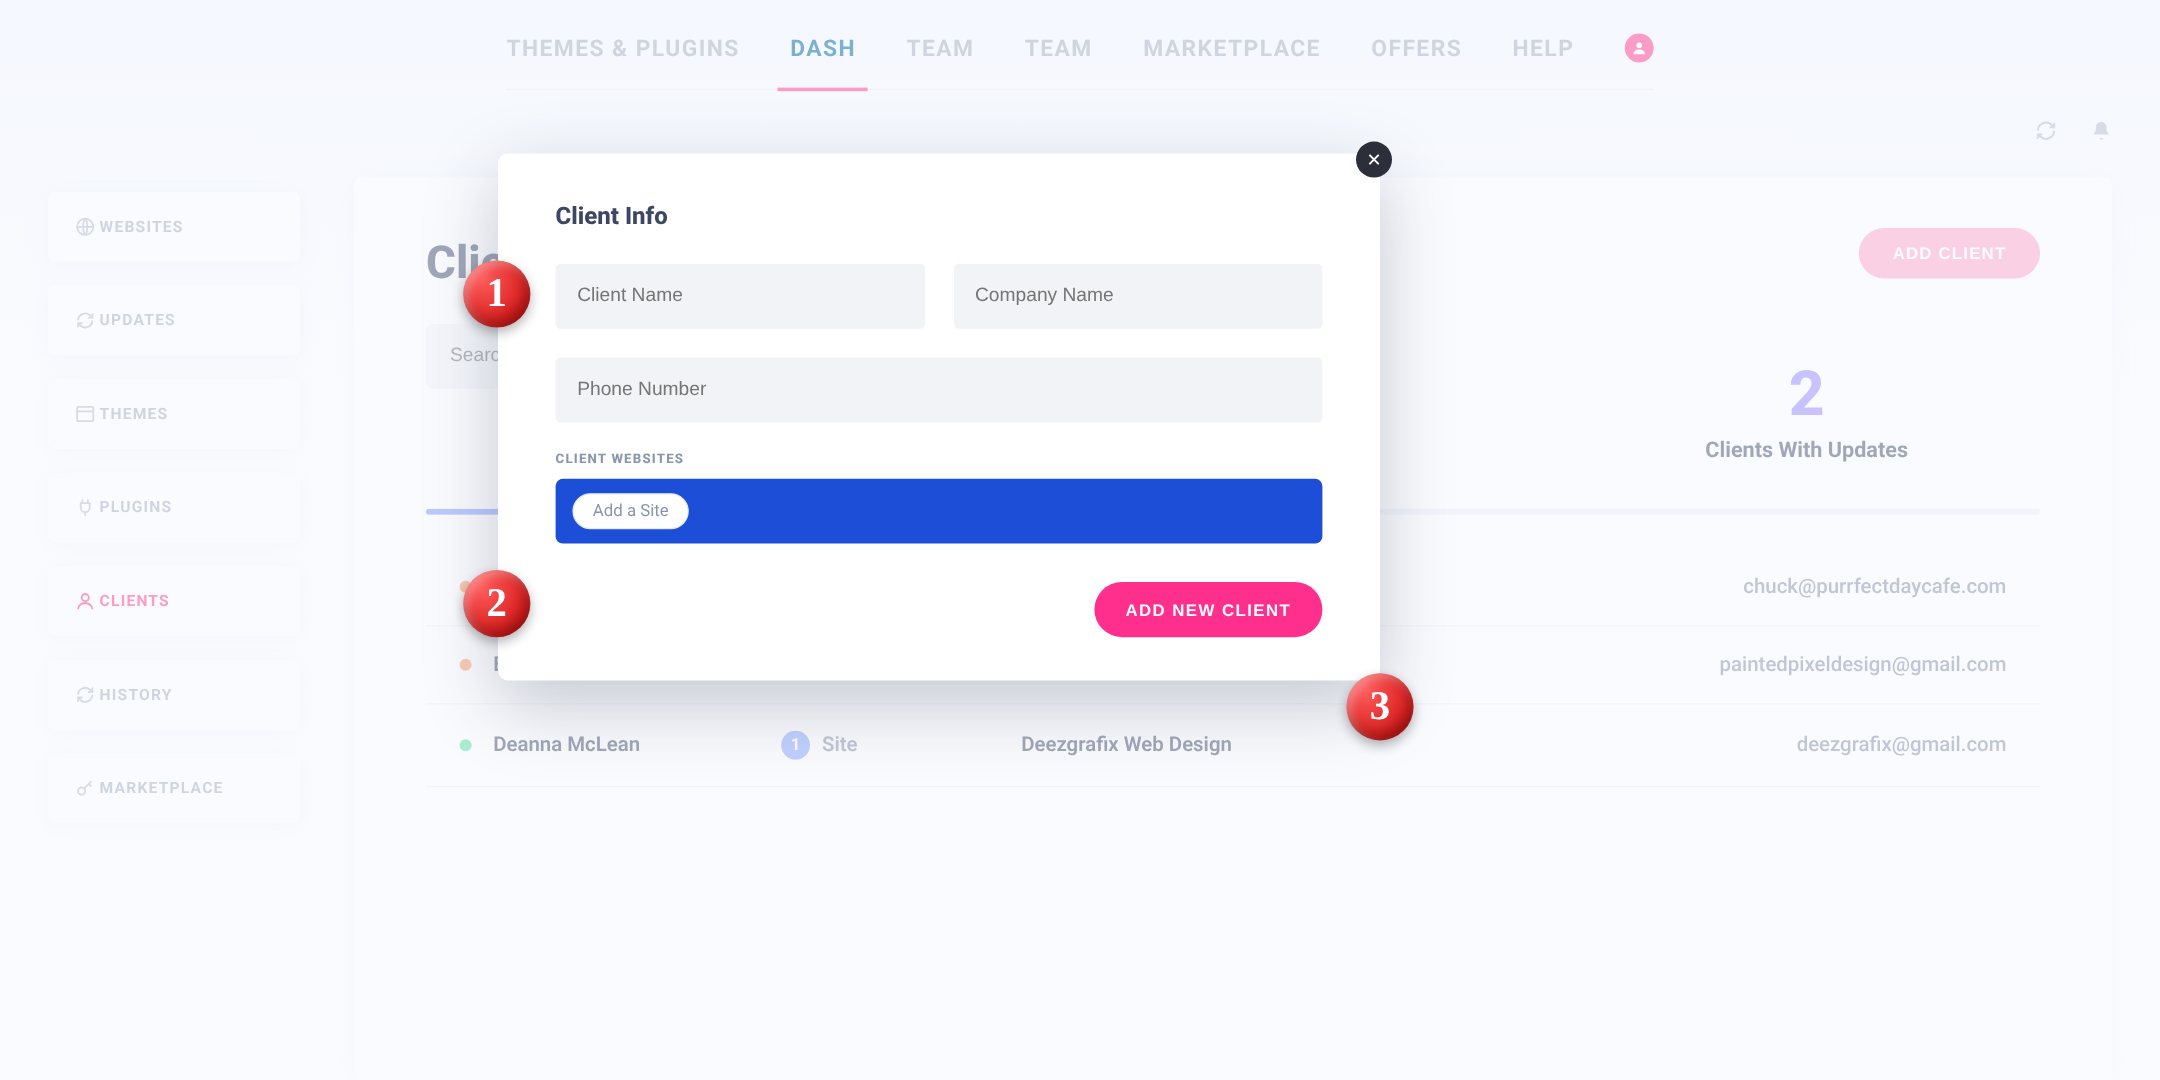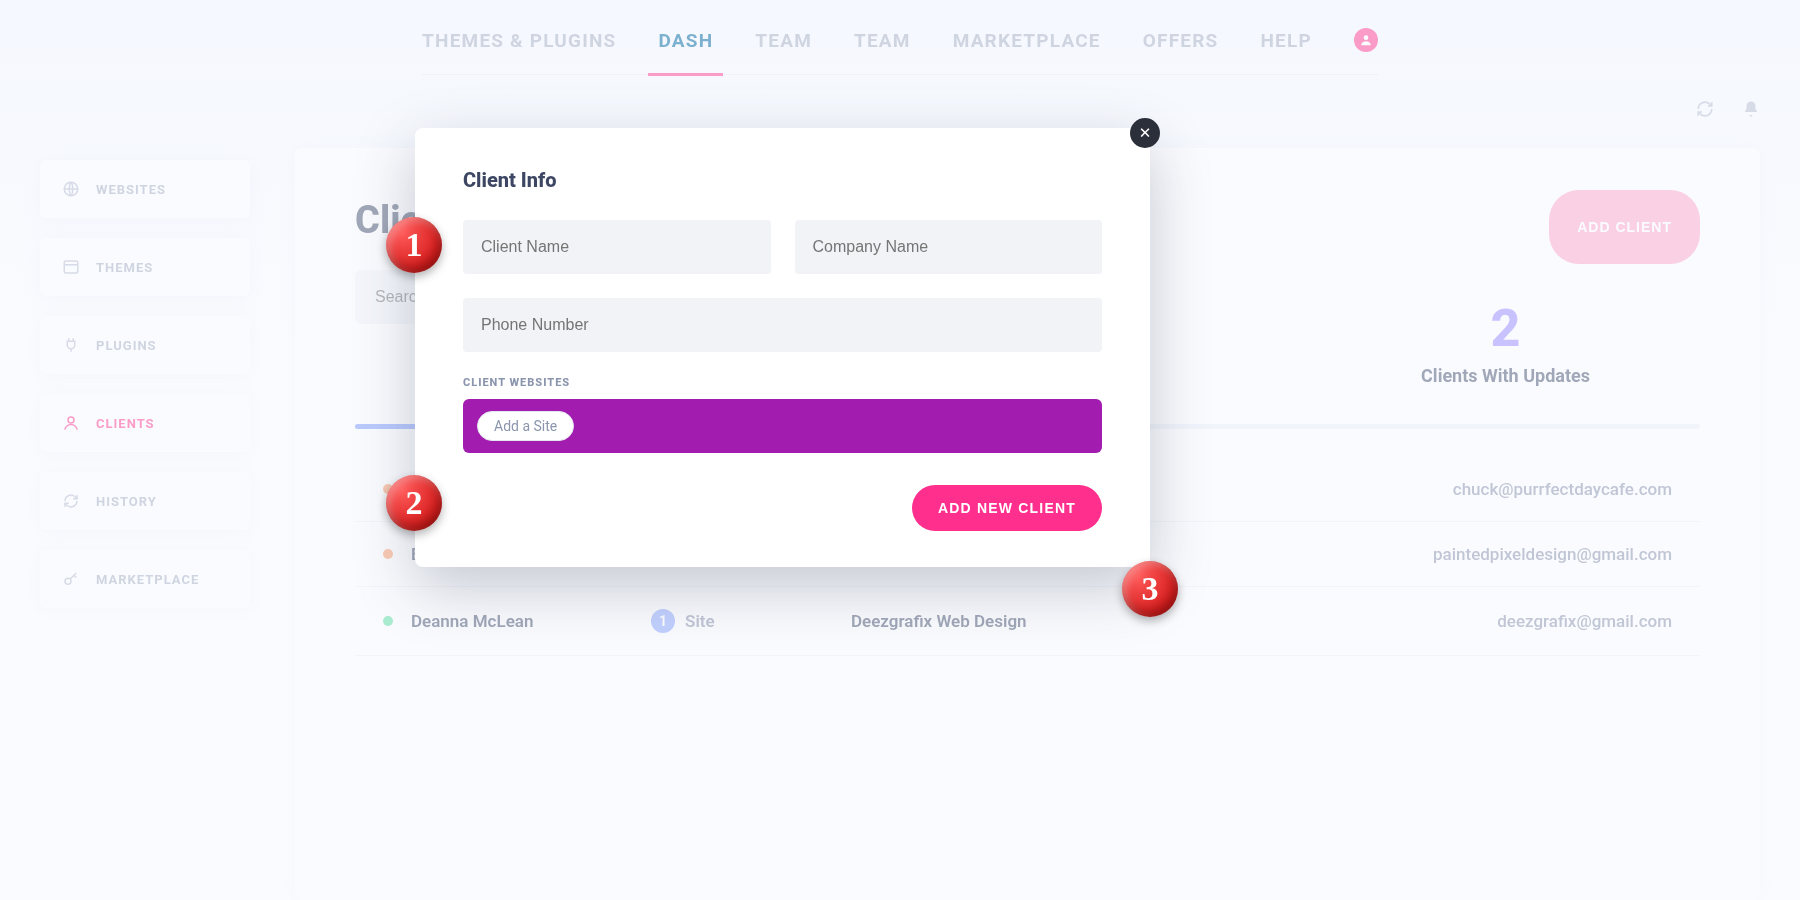--- a/index.html
+++ b/index.html
@@ -73,21 +73,21 @@
     display: flex;
     flex-direction: column;
     gap: 20px;
   }
   .side-card {
     background: #fff;
     border-radius: 6px;
     padding: 20px 22px;
     display: flex;
     align-items: center;
-    gap: 16px;
+    gap: 3px;
     box-shadow: 0 2px 18px rgba(200,210,230,0.25);
     cursor: pointer;
   }
   .side-card.active .side-label { color: #ff3f92; }
   .side-card.active .side-icon { color: #ff3f92; }
   .side-icon { width:18px; height:18px; color:#b7bfd0; display:flex;align-items:center;justify-content:center;}
   .side-label {
     font-size: 13px;
     font-weight: 700;
     letter-spacing: 1px;
@@ -110,21 +110,21 @@
     font-weight: 800;
     color: #4b5773;
   }
   .add-client-btn {
     position: absolute;
     right: 60px;
     top: 42px;
     background: #ffa9cc;
     color: #fff;
     border: none;
-    padding: 29px 28px;
+    padding: 13px 28px;
     border-radius: 30px;
     font-weight: 700;
     font-size: 14px;
     letter-spacing: 1px;
     cursor: pointer;
     text-align: center;
   }
   .search-input {
     margin-top: 28px;
     width: 360px;
@@ -222,21 +222,21 @@
   .form-input.full { width: 100%; }
   .section-label {
     font-size: 11px;
     font-weight: 800;
     letter-spacing: 1px;
     color: #8b95ad;
     margin-bottom: 10px;
     margin-top: 4px;
   }
   .site-box {
-    background: #a21caf;
+    background: #1d4ed8;
     border-radius: 6px;
     padding: 12px 14px;
   }
   .site-chip {
     display: inline-block;
     background: #fff;
     border: 1px solid #e3e7f0;
     border-radius: 18px;
     padding: 6px 16px;
     font-size: 14px;
@@ -324,20 +324,29 @@
 
 <div class="sidebar">
   <div class="side-card">
     <span class="side-icon">
         <svg width="18" height="18" viewBox="0 0 24 24" fill="none" stroke="currentColor" stroke-width="2">
           <circle cx="12" cy="12" r="9"></circle>
           <path d="M3 12h18M12 3c3 3 3 15 0 18M12 3c-3 3-3 15 0 18"></path>
         </svg>
       </span>
     <span class="side-label">WEBSITES</span>
+  </div>
+  <div class="side-card">
+    <span class="side-icon">
+        <svg width="18" height="18" viewBox="0 0 24 24" fill="none" stroke="currentColor" stroke-width="2">
+          <path d="M4 12a8 8 0 0 1 13-6l3 3M20 12a8 8 0 0 1-13 6l-3-3"></path>
+          <path d="M20 4v5h-5M4 20v-5h5"></path>
+        </svg>
+      </span>
+    <span class="side-label">UPDATES</span>
   </div>
   <div class="side-card">
     <span class="side-icon">
         <svg width="18" height="18" viewBox="0 0 24 24" fill="none" stroke="currentColor" stroke-width="2">
           <rect x="3" y="4" width="18" height="16" rx="2"></rect>
           <path d="M3 9h18"></path>
         </svg>
       </span>
     <span class="side-label">THEMES</span>
   </div>

